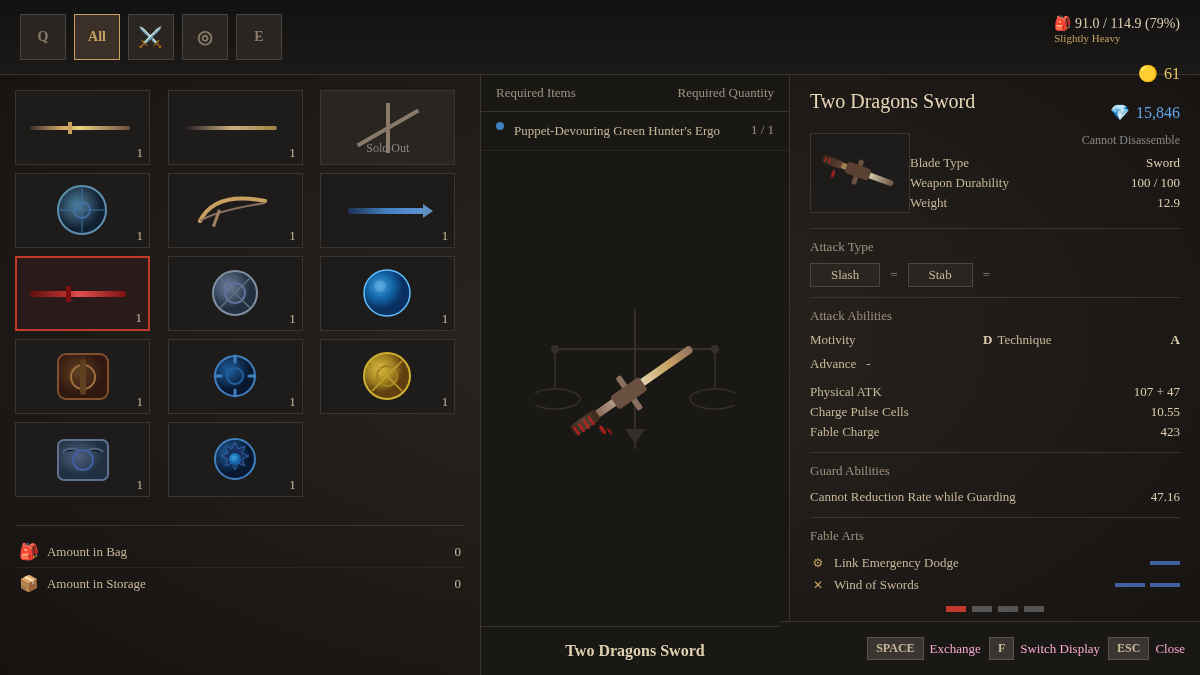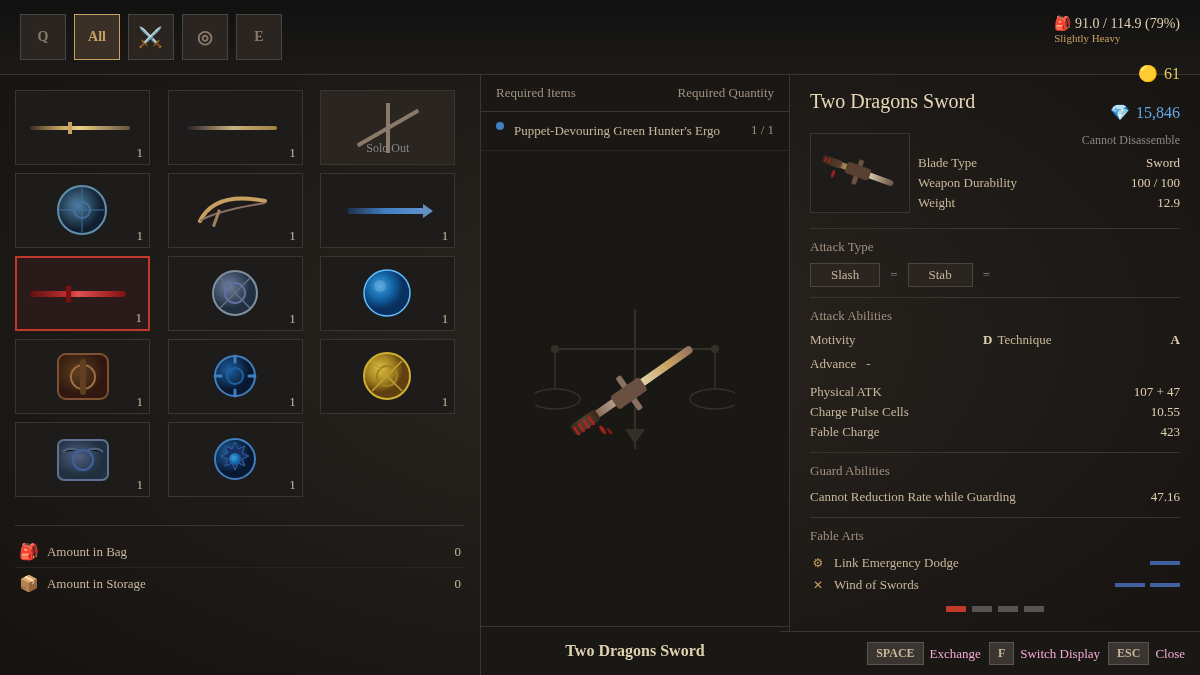--- a/index.html
+++ b/index.html
@@ -276,21 +276,21 @@
 
     .item-title {
       font-size: 20px;
       color: #e8d8b8;
       margin-bottom: 12px;
       padding-bottom: 8px;
     }
 
     .item-header {
       display: flex;
-      gap: 8px;
+      gap: 0;
       margin-bottom: 15px;
     }
 
     .item-thumb {
       width: 100px;
       height: 80px;
       background: #1e1c1a;
       border: 1px solid #3a3530;
       display: flex;
       align-items: center;
@@ -432,21 +432,21 @@
     }
     .charge-dot.red { background: #c0392b; }
     .charge-dot.gray { background: #555; }
 
     
     .action-bar {
       position: absolute;
       bottom: 0;
       right: 0;
       width: 420px;
-      height: 44px;
+      height: 54px;
       background: #1a1815;
       border-top: 1px solid #3a3530;
       display: flex;
       align-items: center;
       justify-content: flex-end;
       padding: 0 15px;
       gap: 8px;
     }
 
     .action-btn {

